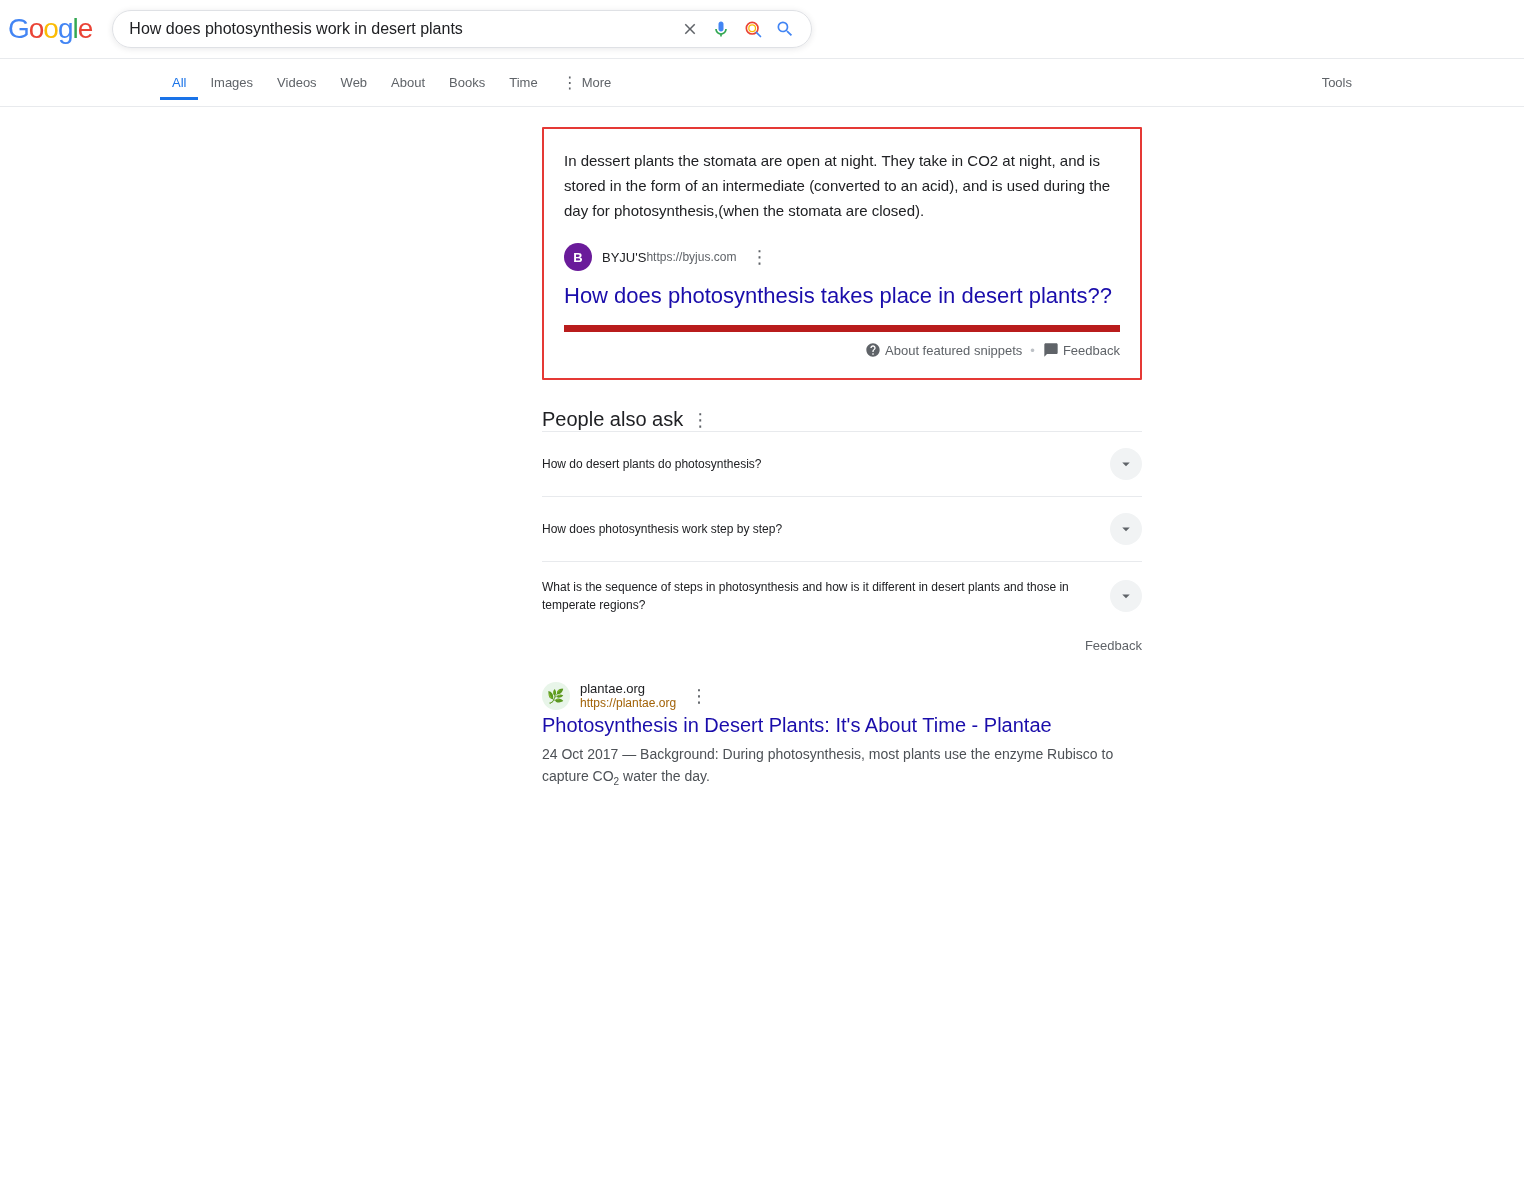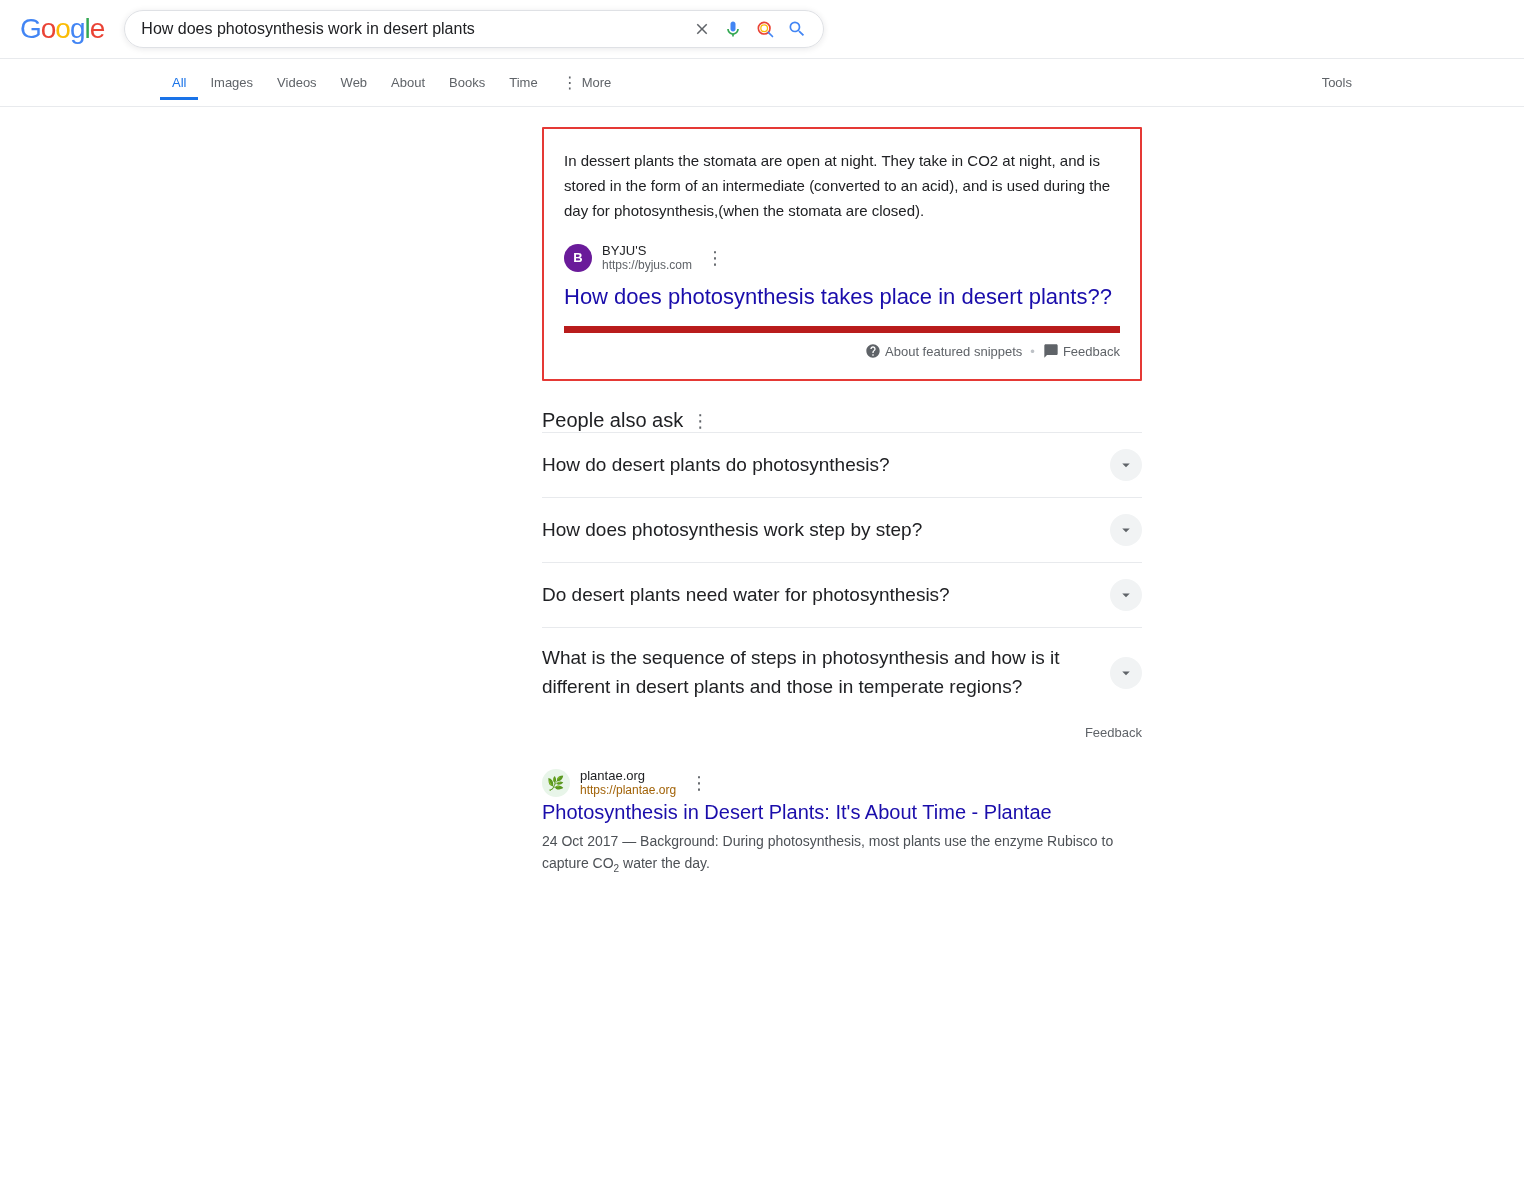--- a/index.html
+++ b/index.html
@@ -1,19 +1,19 @@
 <!DOCTYPE html>
 <html><head>
   <meta charset="utf-8">
   <style>
     * { box-sizing: border-box; margin: 0; padding: 0; }
     body { font-family: Arial, sans-serif; background: #fff; color: #202124; font-size: 14px; }
 
     
-    .header { display: flex; padding: 10px 20px; border-bottom: 1px solid #e8eaed; }
+    .header { display: flex; padding: 10px 8px; border-bottom: 1px solid #e8eaed; }
     .logo { display: flex; align-items: center; margin-right: 20px; }
     .logo-text { font-size: 28px; font-weight: 400; letter-spacing: -1px; }
     .logo-g { color: #4285F4; }
     .logo-o1 { color: #EA4335; }
     .logo-o2 { color: #FBBC05; }
     .logo-g2 { color: #4285F4; }
     .logo-l { color: #34A853; }
     .logo-e { color: #EA4335; }
 
     .search-bar-wrap { flex: 1; max-width: 700px; display: flex; align-items: center; border: 1px solid #dfe1e5; border-radius: 24px; padding: 8px 16px; box-shadow: 0 1px 6px rgba(32,33,36,.1); }
@@ -26,37 +26,37 @@
     .nav-item { padding: 10px 12px; font-size: 13px; color: #5f6368; cursor: pointer; white-space: nowrap; text-decoration: none; display: block; }
     .nav-item.active { color: #1a73e8; border-bottom: 3px solid #1a73e8; font-weight: 500; padding-bottom: 7px; }
     .nav-more { display: flex; align-items: center; gap: 4px; }
     .nav-tools { margin-left: auto; color: #5f6368; font-size: 13px; cursor: pointer; padding: 10px 12px; }
 
     
     .featured-snippet { border: 2px solid #e53935; border-radius: 1px; padding: 20px; margin-bottom: 28px; }
     .snippet-text { font-size: 15px; line-height: 1.65; color: #202124; margin-bottom: 20px; }
     .snippet-source { display: flex; align-items: center; gap: 10px; margin-bottom: 12px; }
     .source-icon { width: 28px; height: 28px; border-radius: 50%; background: #6a1b9a; display: flex; align-items: center; justify-content: center; color: white; font-size: 13px; font-weight: bold; }
-    .source-info { display: flex; flex-direction: column; }
+    .source-info { display: flex; flex-direction: row; }
     .source-name { font-size: 13px; font-weight: 500; color: #202124; }
     .source-url { font-size: 12px; color: #5f6368; }
     .source-dots { color: #5f6368; font-size: 18px; cursor: pointer; margin-left: 4px; }
     .snippet-link { color: #1a0dab; font-size: 22px; text-decoration: none; display: block; margin-bottom: 16px; }
     .snippet-footer { display: flex; align-items: center; justify-content: flex-end; gap: 8px; border-top: 7px solid #b91c1c; padding-top: 10px; font-size: 13px; color: #5f6368; }
     .about-snippets { display: flex; align-items: center; gap: 4px; cursor: pointer; }
     .dot-sep { color: #bdc1c6; }
     .feedback-link { display: flex; align-items: center; gap: 4px; cursor: pointer; }
 
     
     .paa-section { margin-bottom: 28px; }
     .paa-header { display: flex; align-items: center; gap: 8px; font-size: 20px; font-weight: 500; }
     .paa-dots { color: #5f6368; cursor: pointer; font-size: 18px; }
     .paa-item { border-top: 1px solid #e8eaed; padding: 16px 0; display: flex; align-items: center; justify-content: space-between; cursor: pointer; }
     .paa-item:last-child { border-bottom: 1px solid #e8eaed; }
-    .paa-question { font-size: 19px; color: #202124; flex: 1; padding-right: 8px; line-height: 1.5; }
+    .paa-question { font-size: 12px; color: #202124; flex: 1; padding-right: 8px; line-height: 1.5; }
     .paa-chevron { width: 32px; height: 32px; border-radius: 50%; background: #f1f3f4; display: flex; align-items: center; justify-content: center; flex-shrink: 0; }
     .paa-feedback { text-align: right; font-size: 13px; color: #5f6368; padding-top: 8px; cursor: pointer; }
 
     
     .search-result { margin-top: 20px; }
     .result-source { display: flex; align-items: center; gap: 10px; margin-bottom: 4px; }
     .result-favicon { width: 28px; height: 28px; border-radius: 50%; background: #e8f5e9; display: flex; align-items: center; justify-content: center; font-size: 14px; }
     .result-source-info { display: flex; flex-direction: column; }
     .result-source-name { font-size: 13px; color: #202124; font-weight: 500; }
     .result-source-url { font-size: 12px; color: #a16207; }
@@ -171,28 +171,20 @@
 
     <div class="paa-item">
       <span class="paa-question">How does photosynthesis work step by step?</span>
       <div class="paa-chevron">
         <svg width="18" height="18" viewBox="0 0 24 24" fill="#5f6368">
           <path d="M7 10l5 5 5-5z"></path>
         </svg>
       </div>
     </div>
 
-    <div class="paa-item">
-      <span class="paa-question">Do desert plants need water for photosynthesis?</span>
-      <div class="paa-chevron">
-        <svg width="18" height="18" viewBox="0 0 24 24" fill="#5f6368">
-          <path d="M7 10l5 5 5-5z"></path>
-        </svg>
-      </div>
-    </div>
 
     <div class="paa-item">
       <span class="paa-question">What is the sequence of steps in photosynthesis and how is it different in desert plants and those in temperate regions?</span>
       <div class="paa-chevron">
         <svg width="18" height="18" viewBox="0 0 24 24" fill="#5f6368">
           <path d="M7 10l5 5 5-5z"></path>
         </svg>
       </div>
     </div>
 

